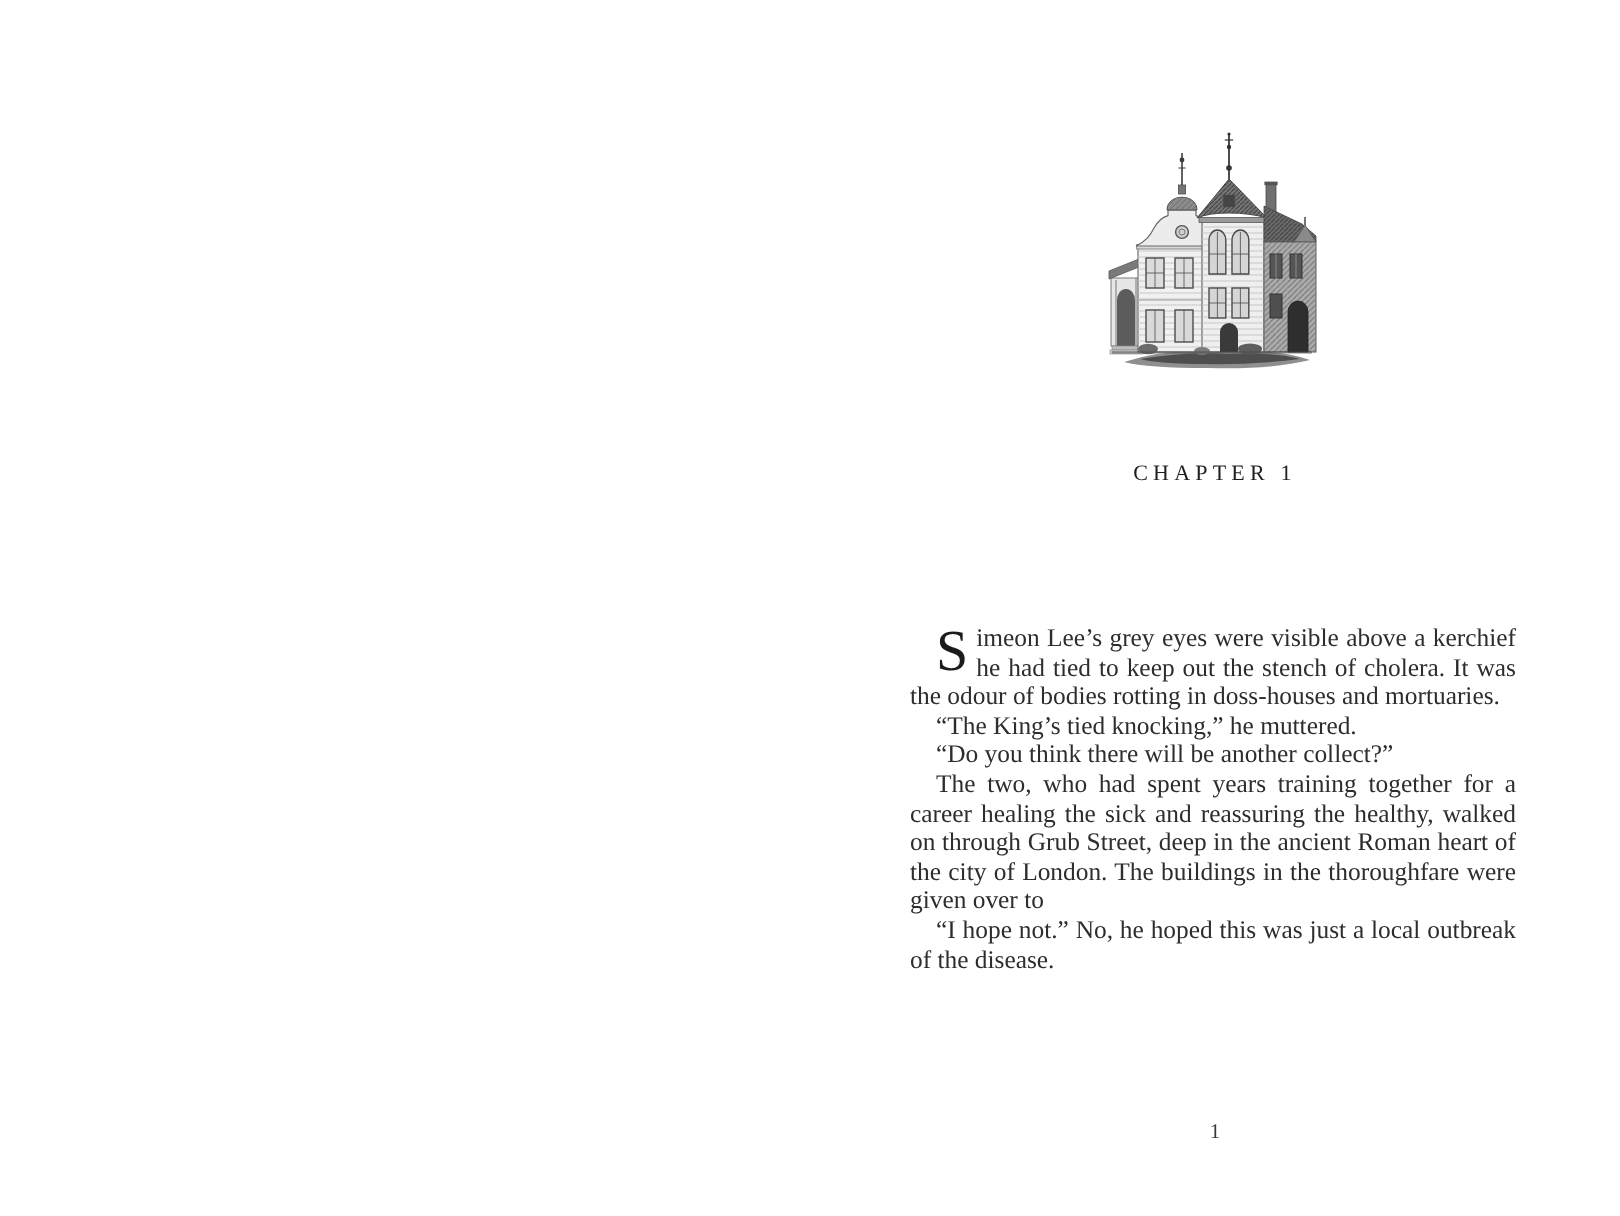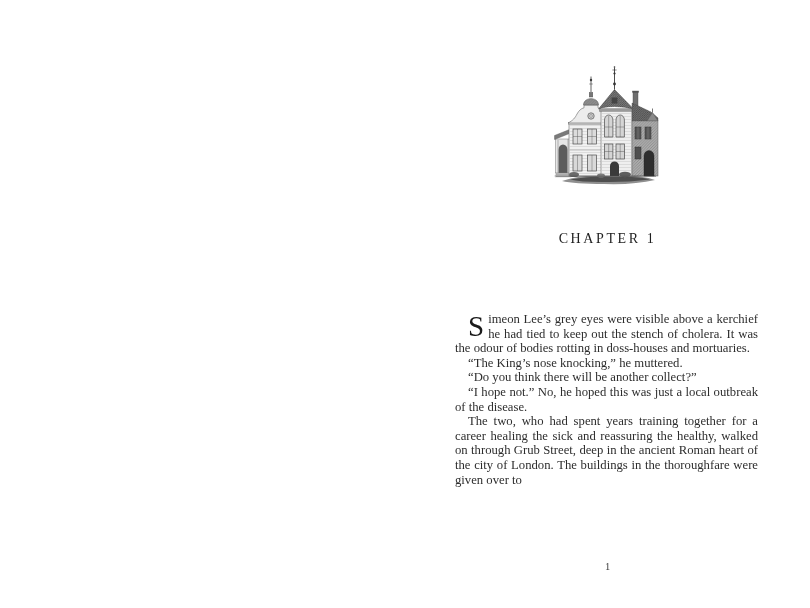--- a/index.html
+++ b/index.html
@@ -20,21 +20,21 @@
     top: 63px; left: 50%;
     width: 108px; height: 126px;
     margin-left: -54px;
   }
 
   .chapter-heading {
     position: absolute;
     top: 231px; left: 0; width: 100%;
     margin: 0;
     text-align: center;
-    font-size: 14px;
+    font-size: 11px;
     font-weight: normal;
     letter-spacing: 2.6px;
     color: #1e1e1e;
   }
 
   .dateline {
     position: absolute;
     top: 283px; left: 0; width: 100%;
     margin: 0;
     text-align: center;
@@ -181,22 +181,22 @@
         <ellipse cx="71" cy="111.5" rx="6" ry="2.8" fill="#5e5e5e"></ellipse>
         <rect x="2" y="112.6" width="100" height="1.2" fill="#4a4a4a" opacity="0.55"></rect>
       </svg>
     </div>
 
     <h1 class="chapter-heading">CHAPTER 1</h1>
 
 
     <div class="body-text">
       <p class="opening"><span class="dropcap">S</span><span>imeon Lee’s grey eyes were visible above a kerchief he had tied to keep out the stench of cholera. It was the odour of bodies rotting in doss-houses and mortuaries.</span></p>
-      <p>“The King’s nose knocking,” he muttered.</p>
+      <p>“The King’s tied knocking,” he muttered.</p>
       <p>“Do you think there will be another collect?”</p>
+      <p>The two, who had spent years training together for a career healing the sick and reassuring the healthy, walked on through Grub Street, deep in the ancient Roman heart of the city of London. The buildings in the thoroughfare were given over to</p>
       <p>“I hope not.” No, he hoped this was just a local outbreak of the disease.</p>
-      <p>The two, who had spent years training together for a career healing the sick and reassuring the healthy, walked on through Grub Street, deep in the ancient Roman heart of the city of London. The buildings in the thoroughfare were given over to</p>
     </div>
 
     <div class="page-number">1</div>
 
   </div>
 </div>
 
 </body></html>

